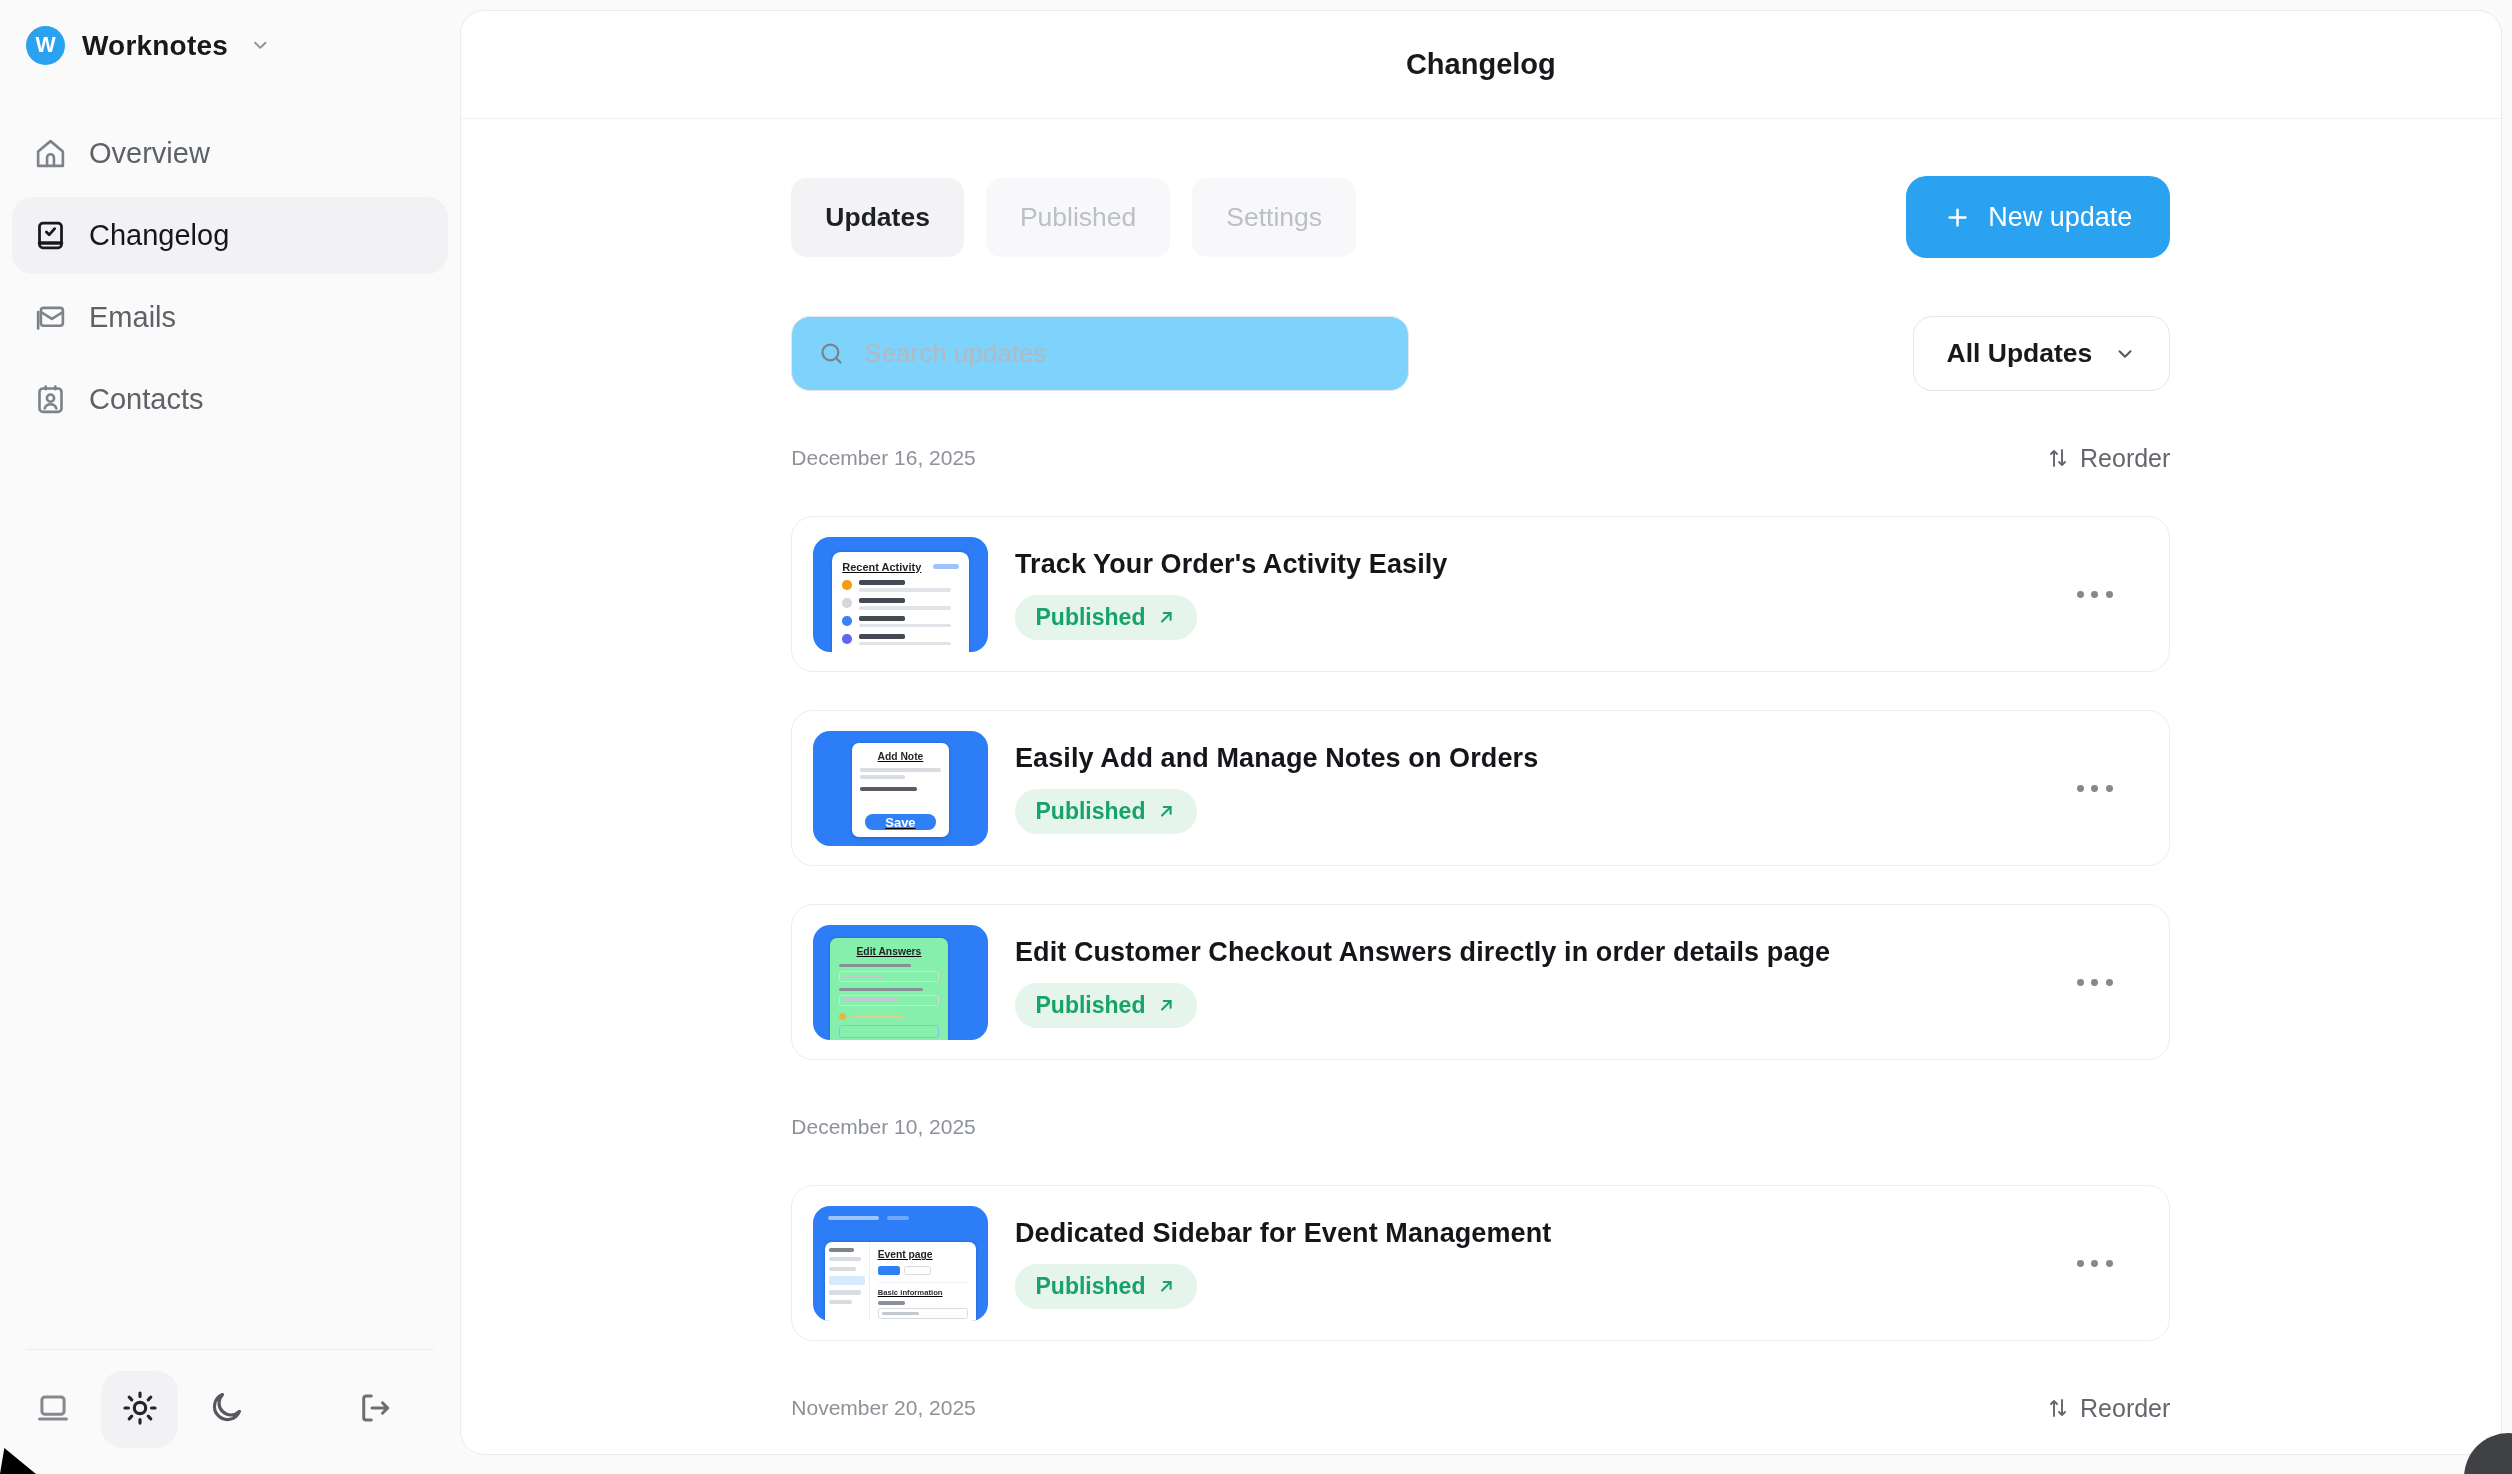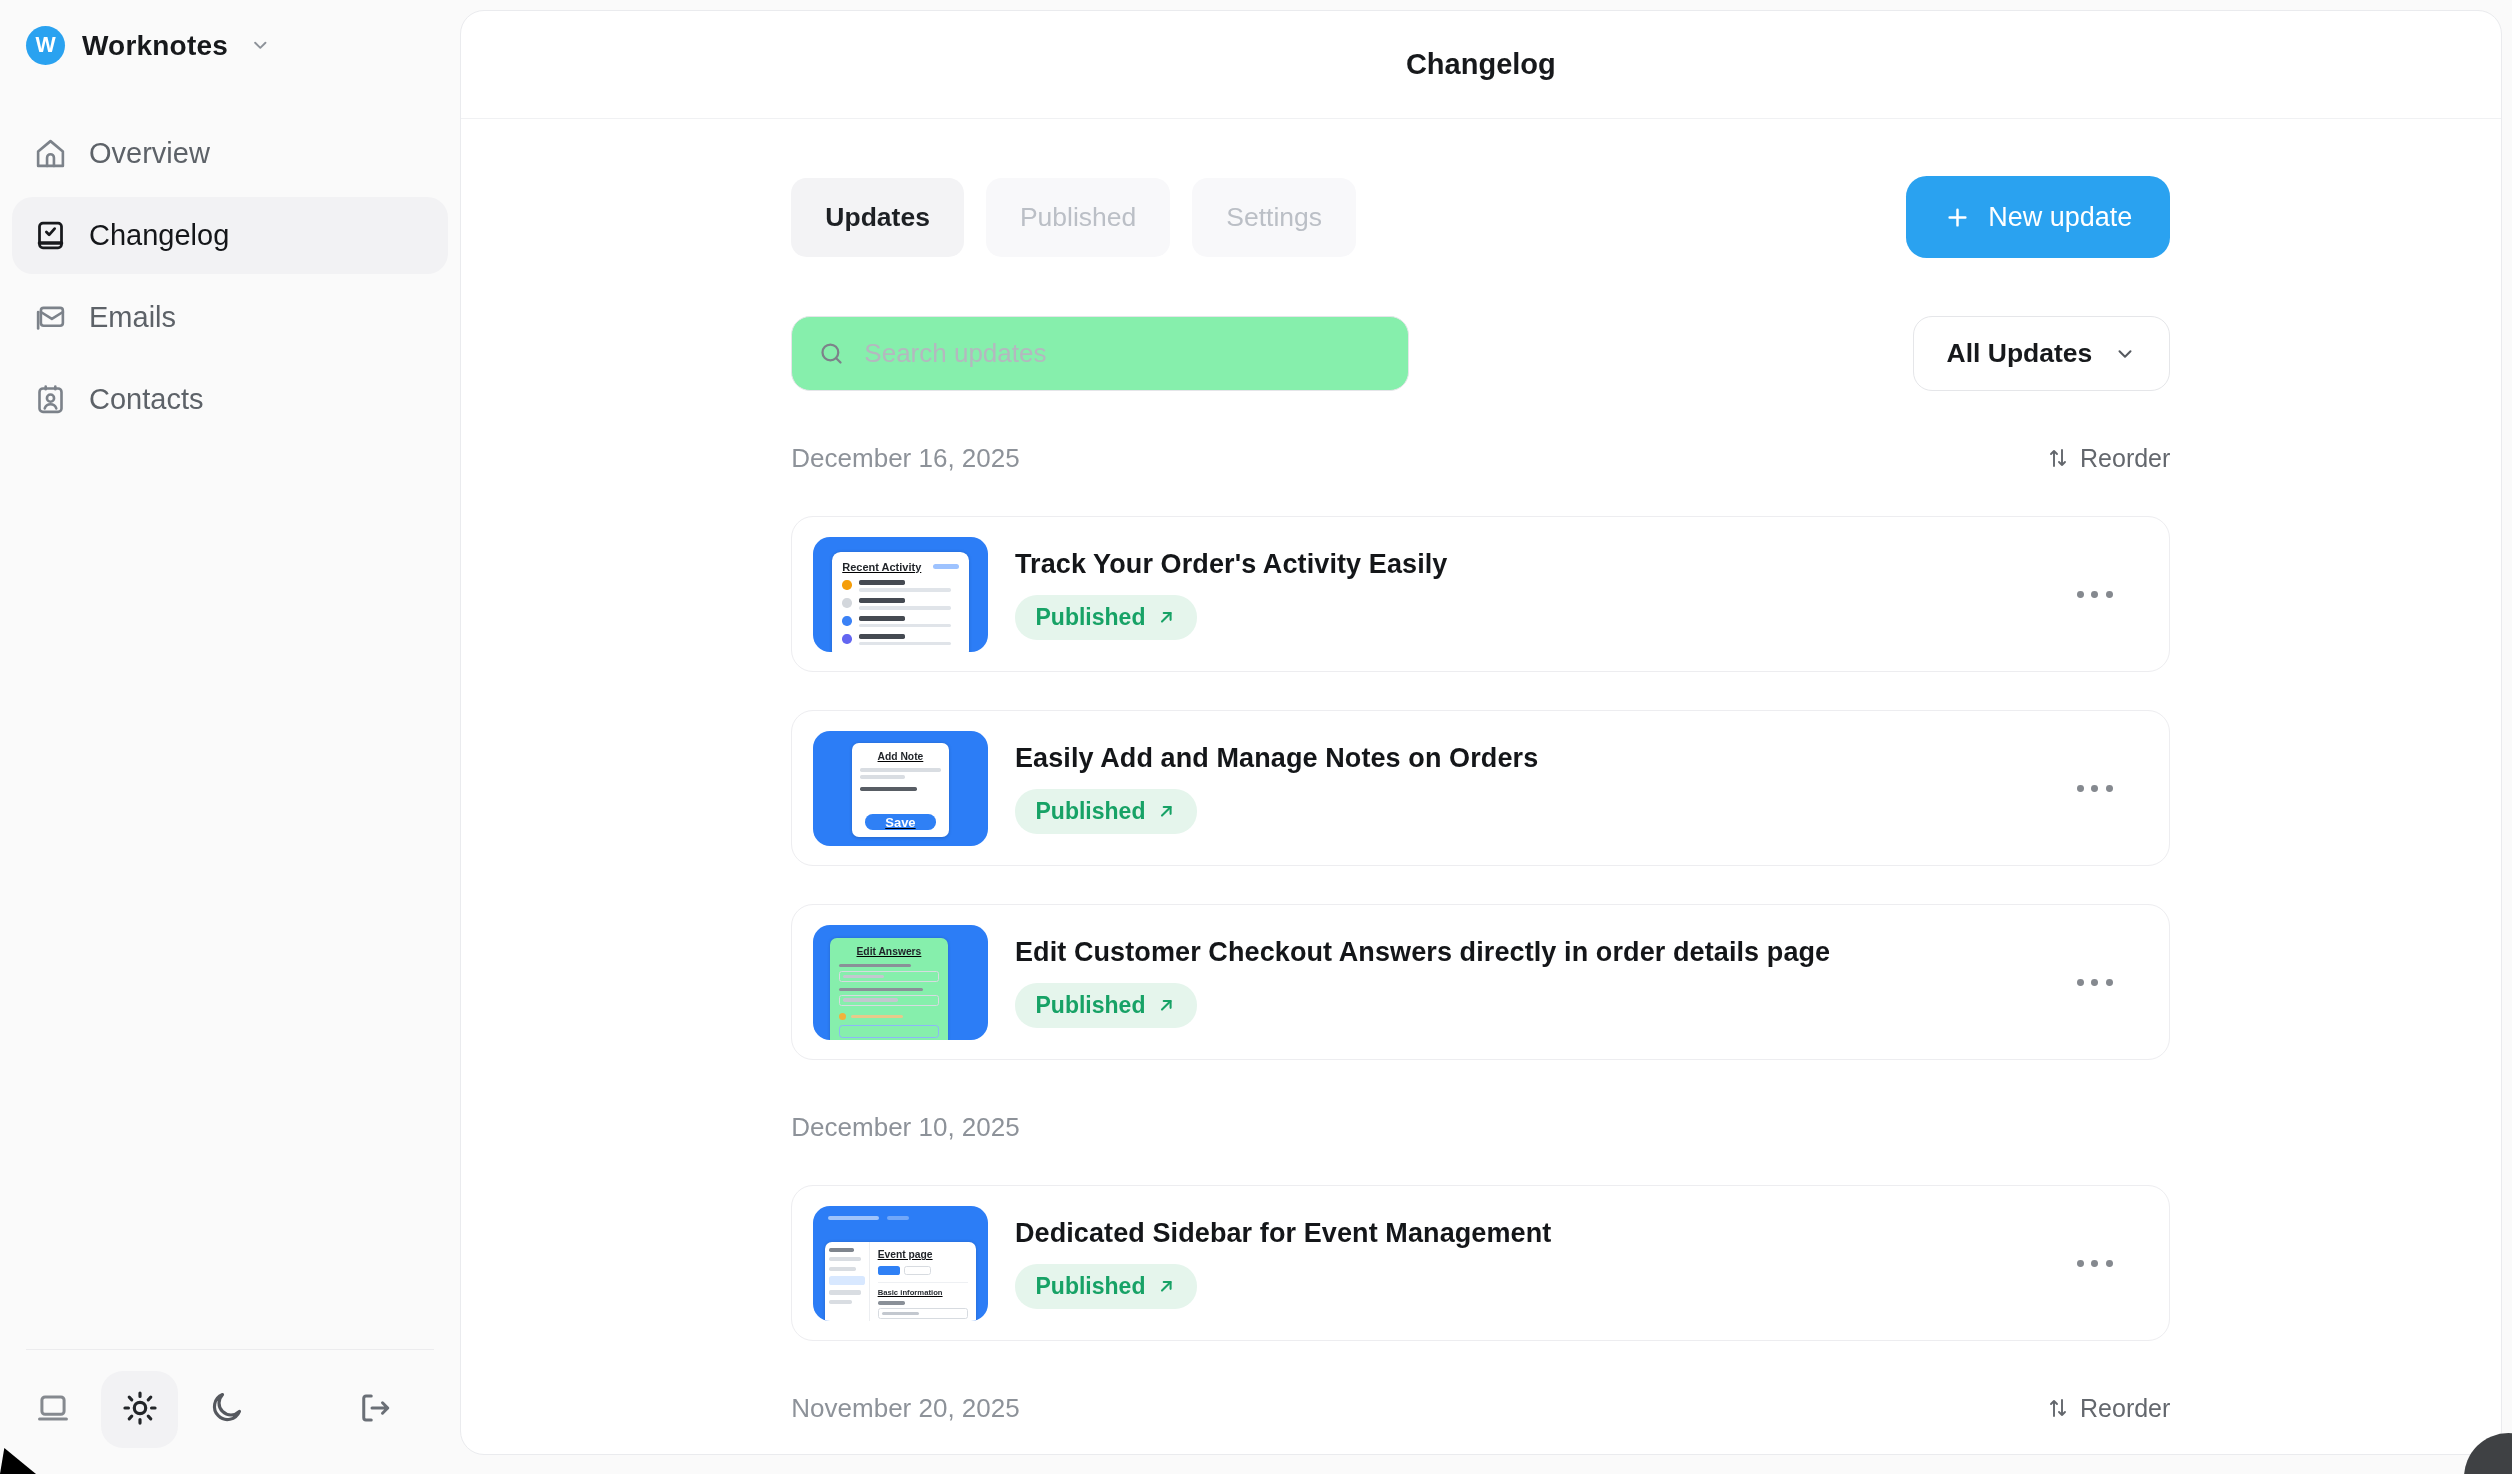--- a/index.html
+++ b/index.html
@@ -40,34 +40,34 @@
 
   .toolbar-row { display:flex; justify-content:space-between; align-items:center; }
   .tabs { display:flex; gap:22px; }
   .tab { height:79px; padding:0 34px; border-radius:15.4px; border:none; font-size:26.5px; cursor:pointer;
          display:flex; align-items:center; background:#f8f8fa; color:#bbbfc6; font-weight:500; font-family:inherit; }
   .tab.active { background:#f3f3f5; color:#1d2024; font-weight:700; }
   .btn-new { height:82px; padding:0 38px; border:none; border-radius:20.6px; background:var(--accent); color:#fff;
              display:flex; align-items:center; gap:17px; font-size:27px; font-weight:500; cursor:pointer; font-family:inherit; }
 
   .search-row { margin-top:58px; display:flex; justify-content:space-between; align-items:center; }
-  .search-box { width:618px; height:75px; border:1.7px solid #e5e6e9; border-radius:19px; background:#86efac;
+  .search-box { width:618px; height:75px; border:1.7px solid #e5e6e9; border-radius:19px; background:#7dd3fc;
                 display:flex; align-items:center; gap:19px; padding:0 26px; }
   .search-box svg { color:#7d828a; flex-shrink:0; }
   .search-input { border:none; outline:none; flex:1; font-size:26px; color:#17191c; font-family:inherit; background:transparent; }
   .search-input::placeholder { color:#b4b8bf; }
   .filter-btn { height:75px; padding:0 33px; border:1.7px solid #e5e6e9; border-radius:19px; background:#fff;
                 display:flex; align-items:center; gap:22px; font-size:26.5px; font-weight:700; color:#17191c;
                 cursor:pointer; font-family:inherit; }
   .filter-btn svg { color:#55595f; }
 
   
   .section { margin-top:50px; }
   .section-head { display:flex; justify-content:space-between; align-items:center; height:34px; }
-  .section-date { font-size:26px; color:#8d9299; }
+  .section-date { font-size:21px; color:#8d9299; }
   .reorder { display:flex; align-items:center; gap:10.3px; border:none; background:none; cursor:pointer;
              font-size:25px; color:#63676d; font-family:inherit; }
   .cards { margin-top:41px; display:flex; flex-direction:column; gap:38px; }
 
   .card { height:156px; background:#fff; border:1.7px solid #ededf0; border-radius:22px;
           display:flex; align-items:center; gap:27px; padding:0 48px 0 20.6px; cursor:pointer; }
   .thumb { width:175px; height:115px; border-radius:17px; background:var(--thumb-blue);
            position:relative; overflow:hidden; flex-shrink:0; }
   .card-body { display:flex; flex-direction:column; gap:15.4px; }
   .card-title { font-size:27px; font-weight:700; color:#141619; letter-spacing:0.1px; }

